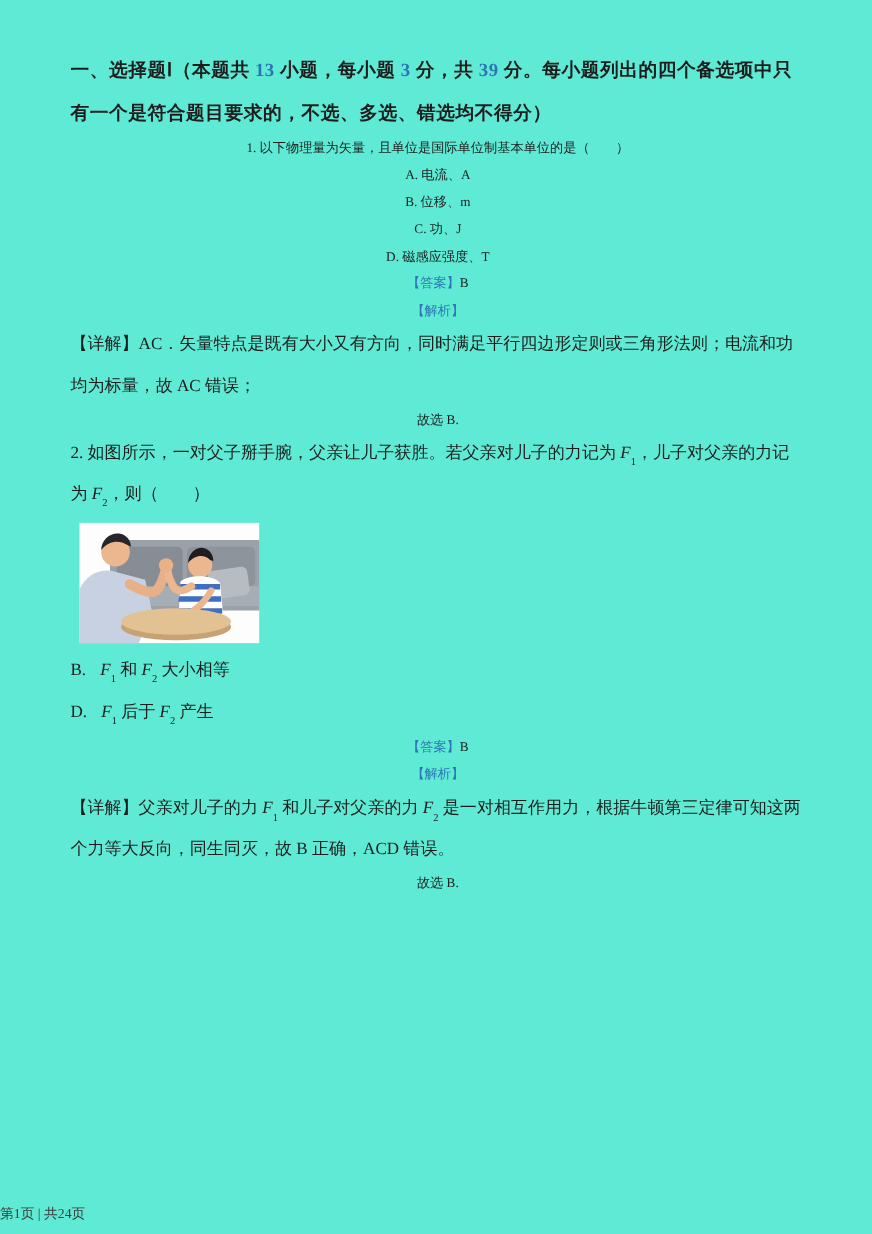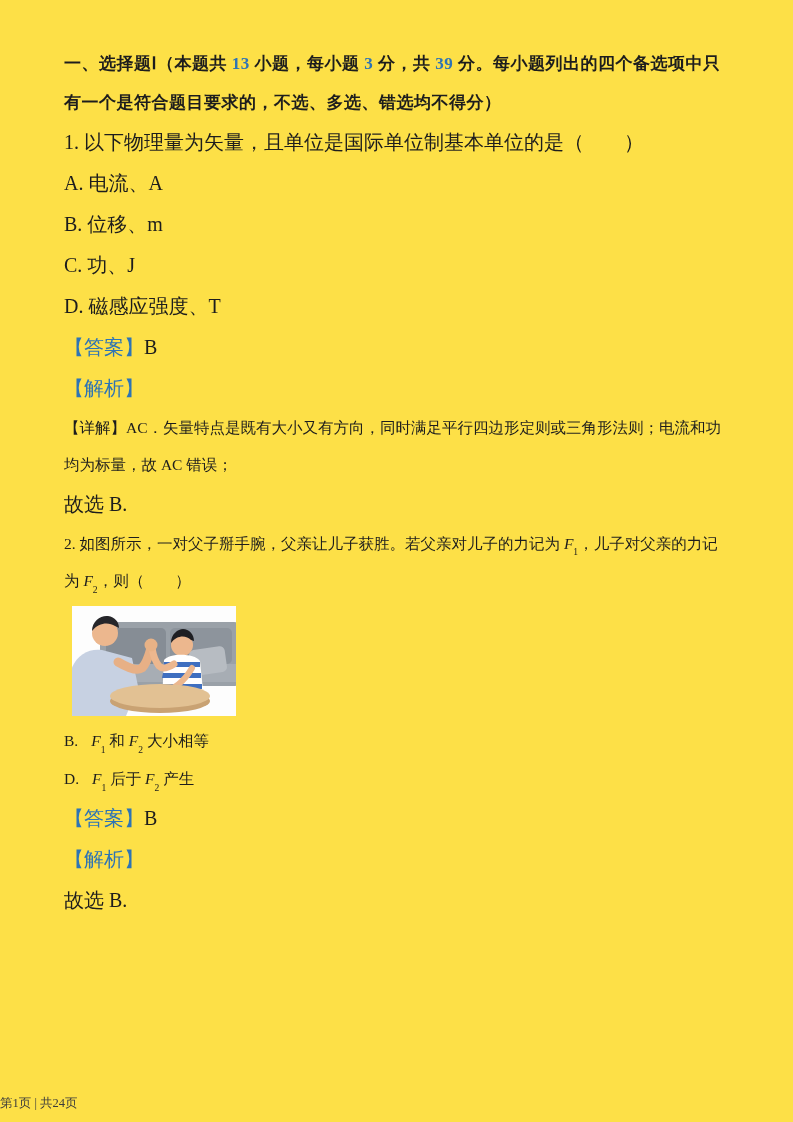--- a/index.html
+++ b/index.html
@@ -1,24 +1,24 @@
 <!DOCTYPE html>
 <html><head>
 <meta charset="utf-8">
 <style>
   html,body { margin:0; padding:0; background:#e9e9e9; }
   .page {
     position:relative; width:793px; height:1122px; margin:0 auto;
-    background:#fde047; overflow:hidden;
+    background:#5eead4; overflow:hidden;
     font-family:"Liberation Serif", serif; color:#1d1d1d;
   }
   .content { position:absolute; left:64px; top:44px; width:668px; }
   .sec-header { margin:0; font-size:17px; line-height:2.3; font-weight:700; letter-spacing:0.5px; }
   .sec-header .num { font-weight:700; }
-  .line   { margin:0; font-size:20px; line-height:2.05; }
+  .line   { margin:0; font-size:12px; line-height:2.05;text-align:center; }
   .detail { margin:0; font-size:15.5px; line-height:2.4; }
   .accent { color:#2E74B5; }
   .math i { font-family:"Liberation Serif", serif; font-style:italic; font-size:15.5px; }
   sub { font-size:0.62em; line-height:0; position:relative; top:0.28em; }
   .photo { width:164px; height:110px; margin:7px 0 6px 8px; overflow:hidden; }
   .opts2 { display:flex; margin:0; }
   .opts2 .col { width:50%; margin:0; font-size:15.5px; line-height:2.45; }
   .opt-label { margin-right:13px; }
   .footer {
     position:absolute; left:0; right:0; bottom:10px; 
@@ -89,18 +89,19 @@
     <div class="opts2">
       <p class="col"><span class="opt-label">B.</span><span class="math"><i>F</i><sub>1</sub></span><span> 和 </span><span class="math"><i>F</i><sub>2</sub></span><span> 大小相等</span></p>
     </div>
     <div class="opts2">
       <p class="col"><span class="opt-label">D.</span><span class="math"><i>F</i><sub>1</sub></span><span> 后于 </span><span class="math"><i>F</i><sub>2</sub></span><span> 产生</span></p>
     </div>
 
     <p class="line"><span class="accent">【答案】</span><span>B</span></p>
     <p class="line"><span class="accent">【解析】</span></p>
 
+    <p class="detail"><span>【详解】父亲对儿子的力 </span><span class="math"><i>F</i><sub>1</sub></span><span> 和儿子对父亲的力 </span><span class="math"><i>F</i><sub>2</sub></span><span> 是一对相互作用力，根据牛顿第三定律可知这两个力等大反向，同生同灭，故 B 正确，ACD 错误。</span></p>
     <p class="line">故选 B.</p>
 
   </div>
 
   <div class="footer"><span>第1页 | 共24页</span></div>
 </div>
 
 </body></html>

